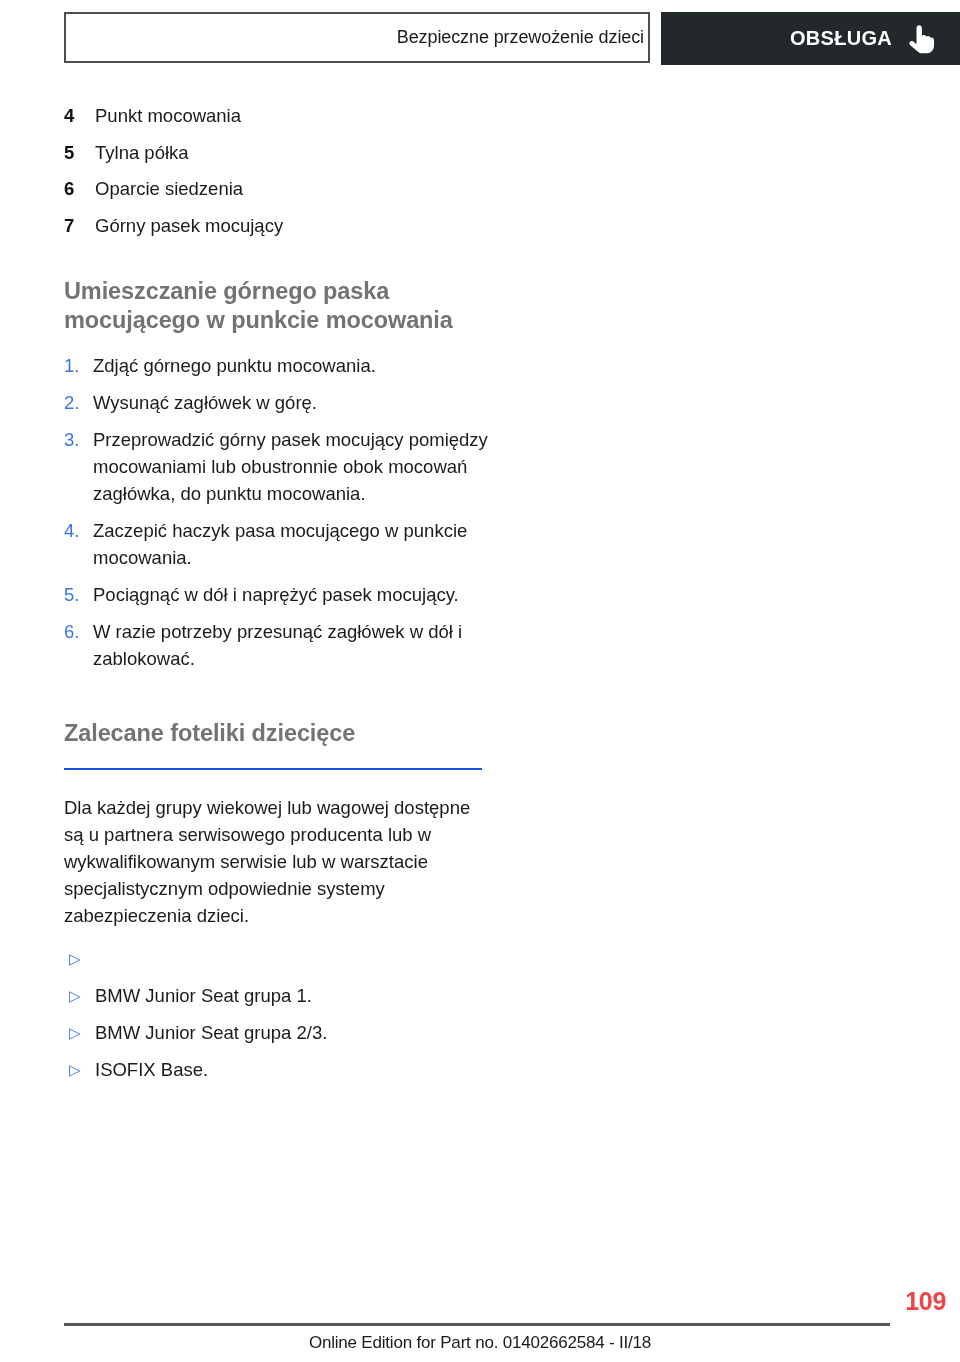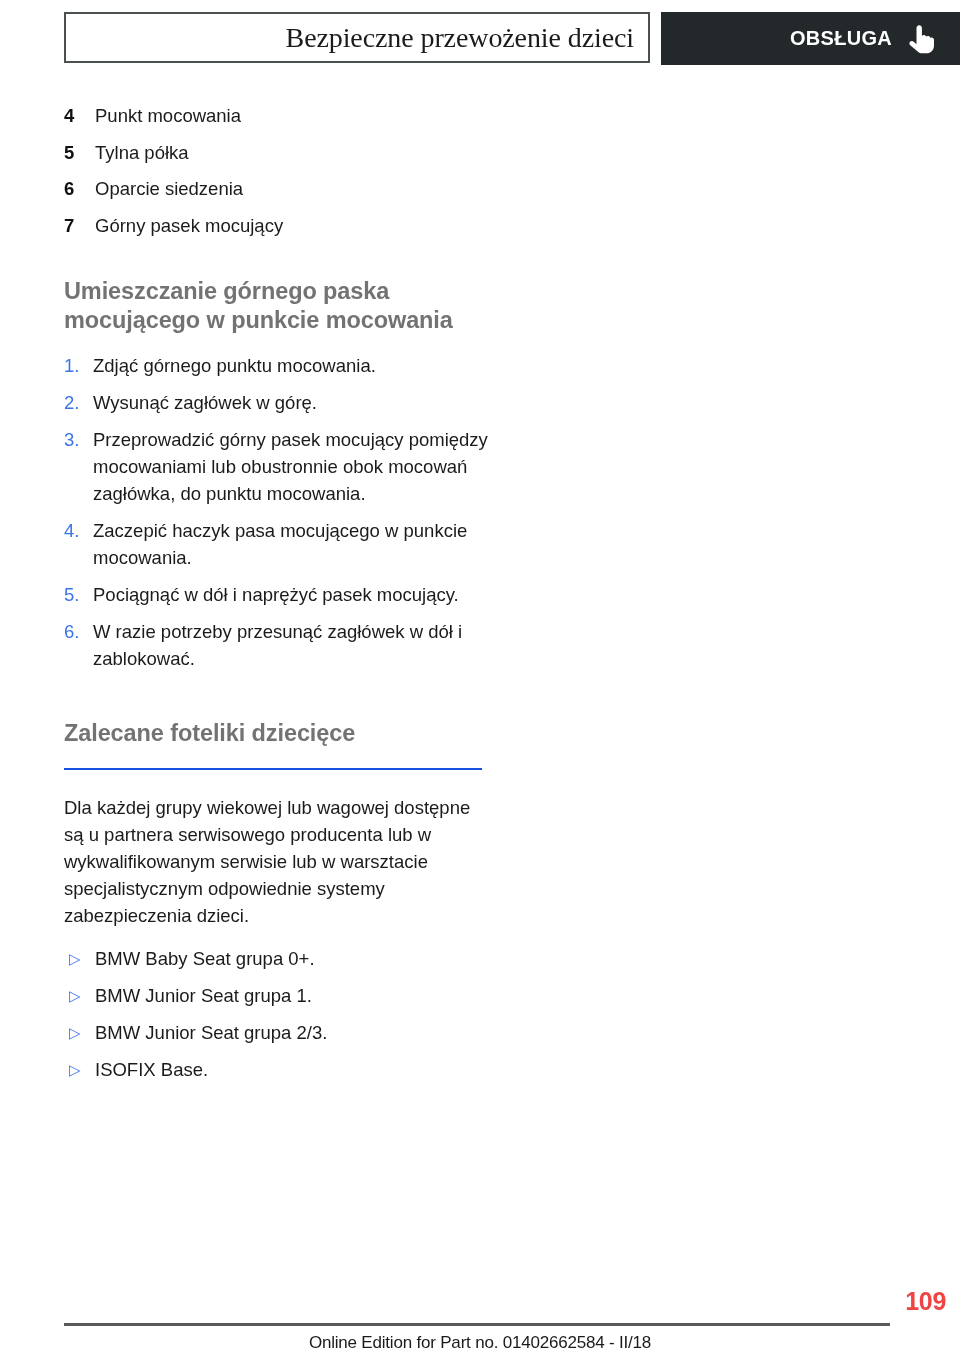--- a/index.html
+++ b/index.html
@@ -31,26 +31,25 @@
     width: 586px;
     height: 51px;
     border: 2px solid #4a4f50;
     box-sizing: border-box;
     background: #ffffff;
     display: flex;
     align-items: center;
     justify-content: flex-end;
   }
   .header-crumb-text {
-    font-size: 28px;
-    color: #1b1b1b;
-    padding-right: 14px;
+    font-size: 18px;
+    color: #1b1b1b;
+    padding-right: 4px;
     letter-spacing: -0.1px;
     white-space: nowrap;
-    font-family: Liberation Serif, serif;
   }
   .header-section-tab {
     position: absolute;
     left: 597px;
     top: 0;
     width: 299px;
     height: 53px;
     background: #23292a;
     display: flex;
     align-items: center;
@@ -303,21 +302,20 @@
   <div class="heading-2-wrap">
     <h2 class="heading-blue">Zalecane foteliki dziecięce</h2>
     <div class="heading-2-rule"></div>
   </div>
 
   <p class="body-para">Dla każdej grupy wiekowej lub wagowej dostępne są u partnera serwisowego producenta lub w wykwalifikowanym serwisie lub w warsztacie specjalistycznym odpowiednie systemy zabezpieczenia dzieci.</p>
 
   <ul class="bullet-list">
     <li class="bullet-item">
       <span class="bullet-marker">▷</span>
-      <span class="bullet-text">BMW Baby Seat grupa 0+.</span>
     </li>
     <li class="bullet-item">
       <span class="bullet-marker">▷</span>
       <span class="bullet-text">BMW Junior Seat grupa 1.</span>
     </li>
     <li class="bullet-item">
       <span class="bullet-marker">▷</span>
       <span class="bullet-text">BMW Junior Seat grupa 2/3.</span>
     </li>
     <li class="bullet-item">

